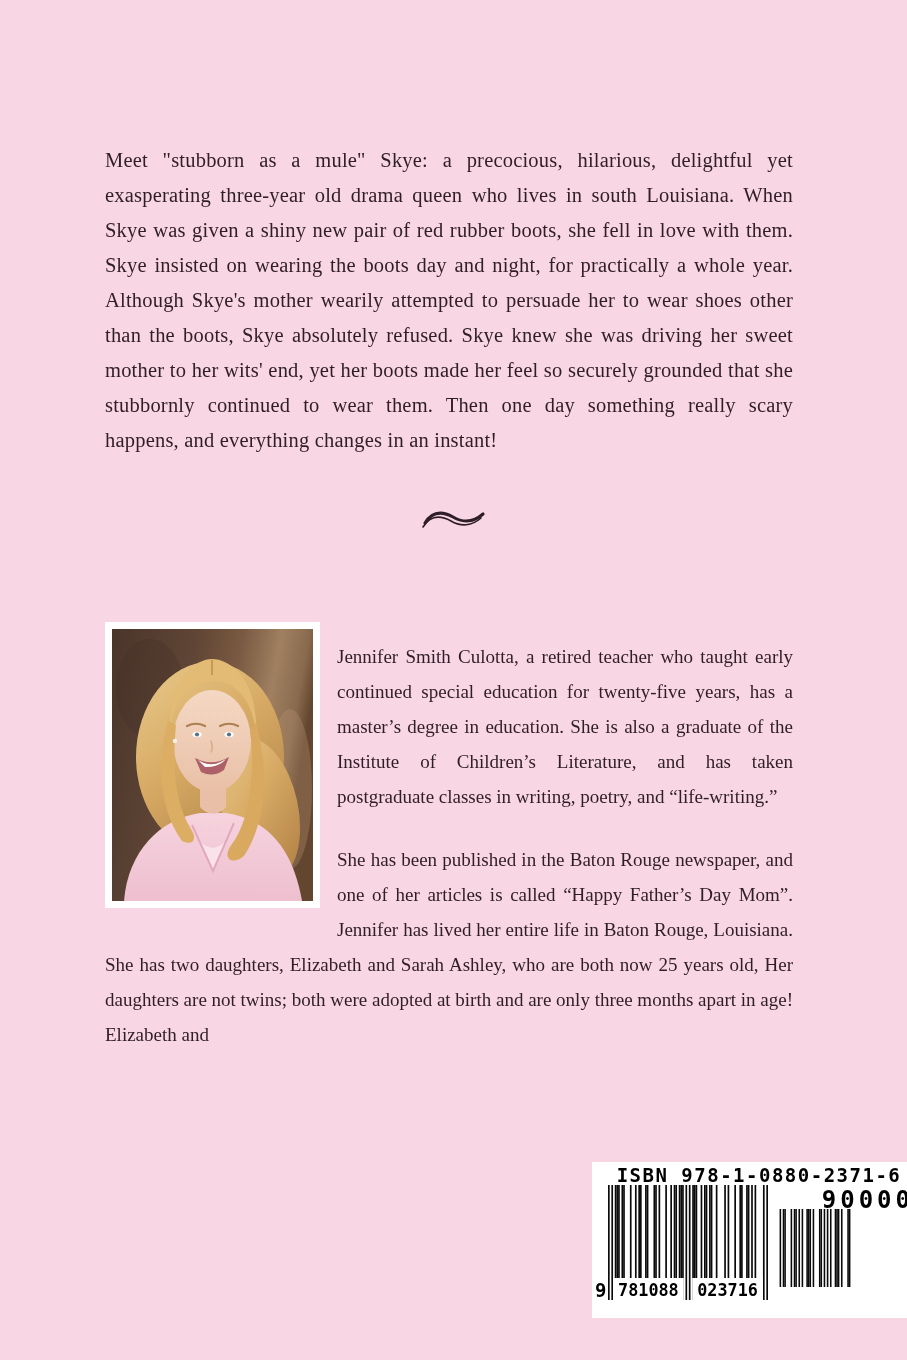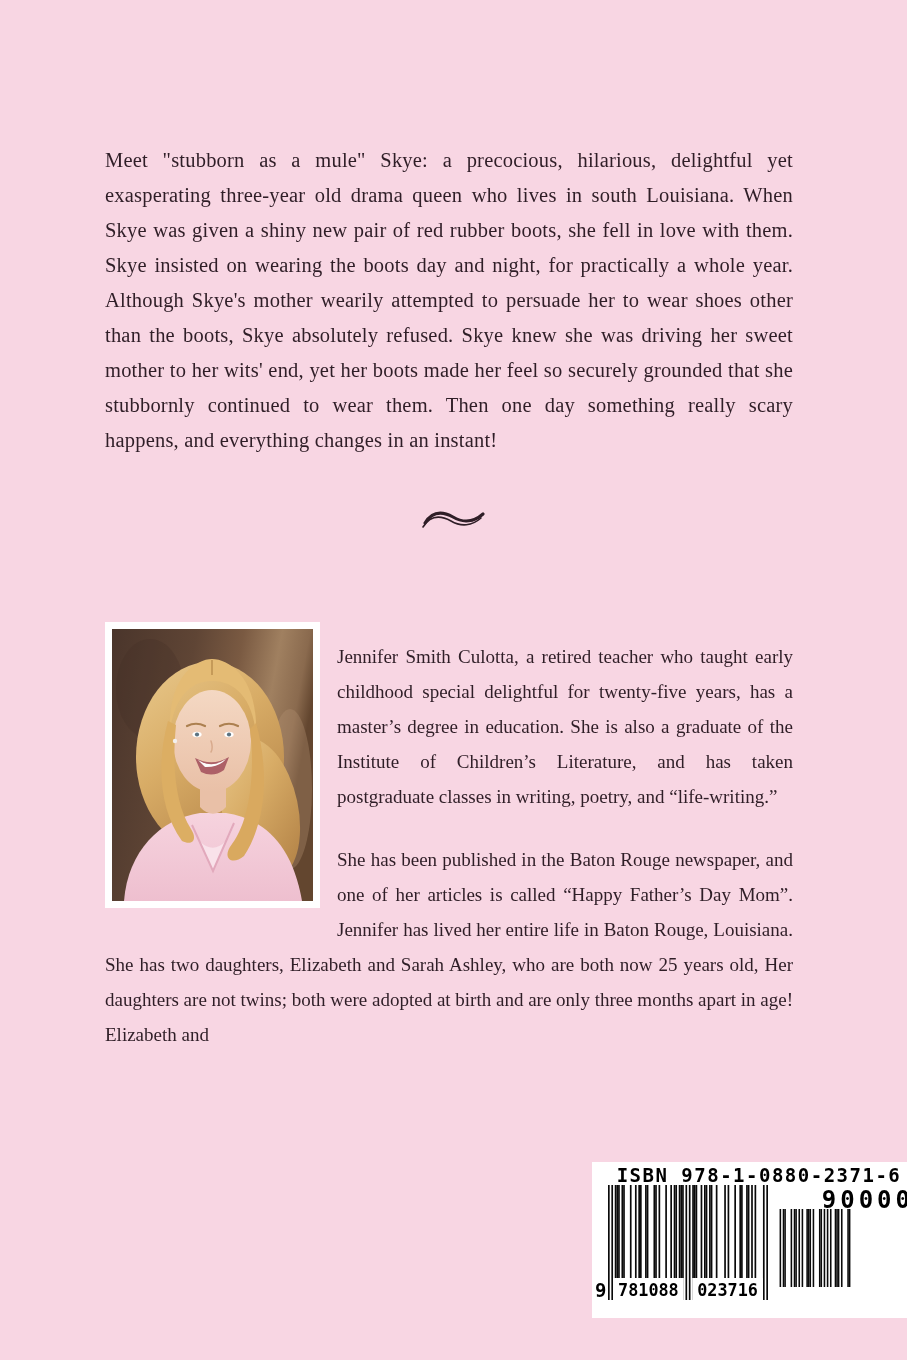--- a/index.html
+++ b/index.html
@@ -114,21 +114,21 @@
         <ellipse cx="117" cy="105.5" rx="4.6" ry="2.8" fill="#ffffff"></ellipse>
         <circle cx="85" cy="105.5" r="2.1" fill="#5c7482"></circle>
         <circle cx="117" cy="105.5" r="2.1" fill="#5c7482"></circle>
         <path d="M99,112 q2.4,7 0,11" fill="none" stroke="#d8aa8d" stroke-width="1.5" stroke-linecap="round"></path>
         <path d="M83,129 Q100,138 117,128 L112,141 Q101,149 89,143 Z" fill="#ad6067"></path>
         <path d="M86,131 Q100,140 114,130 Q107,138.5 93,138 Z" fill="#fdfcfb"></path>
         <circle cx="63" cy="112" r="2.2" fill="#f2f0ee"></circle>
       </svg>
     </div>
 
-    <p class="bio-1">Jennifer Smith Culotta, a retired teacher who taught early childhood special delightful for twenty-five years, has a master’s degree in education. She is also a graduate of the Institute of Children’s Literature, and has taken postgraduate classes in writing, poetry, and “life-writing.”</p>
+    <p class="bio-1">Jennifer Smith Culotta, a retired teacher who taught early continued special education for twenty-five years, has a master’s degree in education. She is also a graduate of the Institute of Children’s Literature, and has taken postgraduate classes in writing, poetry, and “life-writing.”</p>
 
     <p class="bio-2">She has been published in the Baton Rouge newspaper, and one of her articles is called “Happy Father’s Day Mom”. Jennifer has lived her entire life in Baton Rouge, Louisiana. She has two daughters, Elizabeth and Sarah Ashley, who are both now 25 years old, Her daughters are not twins; both were adopted at birth and are only three months apart in age! Elizabeth and</p>
   </div>
 
   <div class="barcode-box">
     <div class="isbn-line">ISBN 978-1-0880-2371-6</div>
     <div class="addon-label">90000</div>
     <svg id="main-barcode" width="160" height="115">
         <rect x="0.00" y="0" width="1.68" height="115" fill="#0a0a0a"></rect>
         <rect x="3.37" y="0" width="1.68" height="115" fill="#0a0a0a"></rect>

